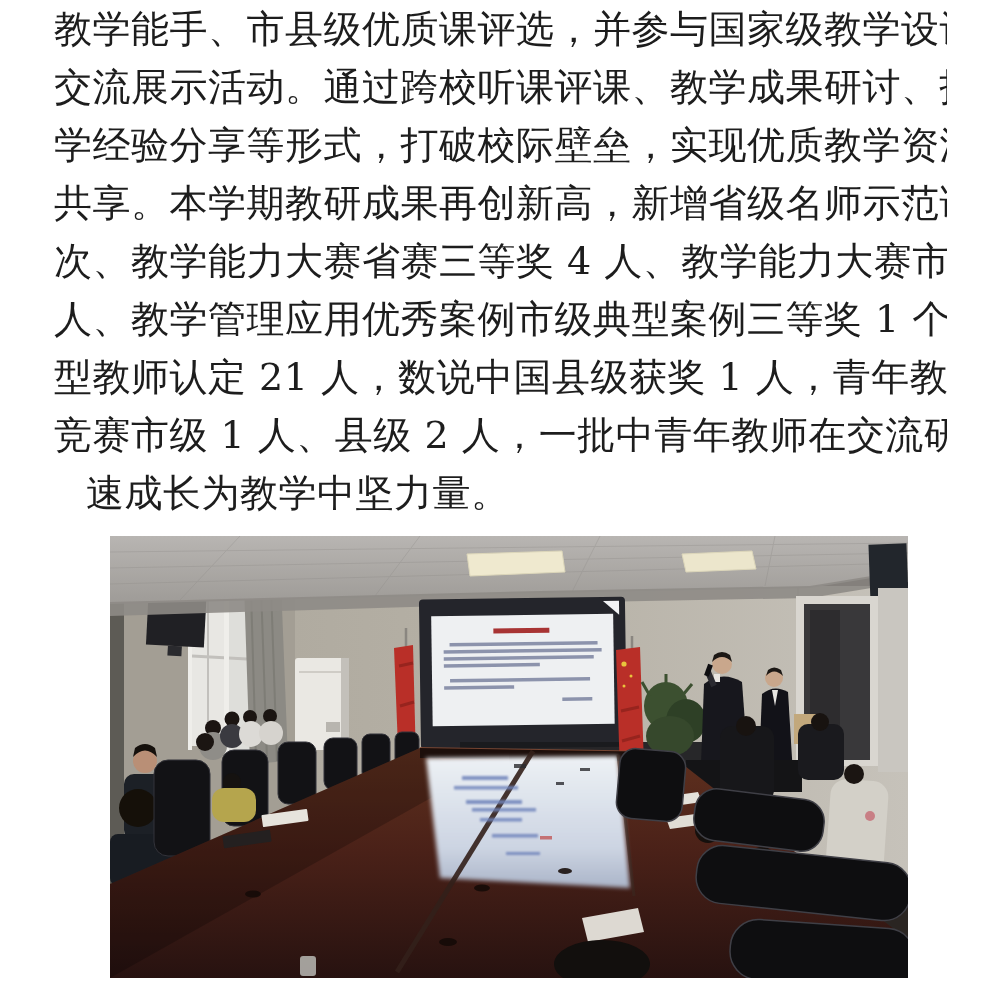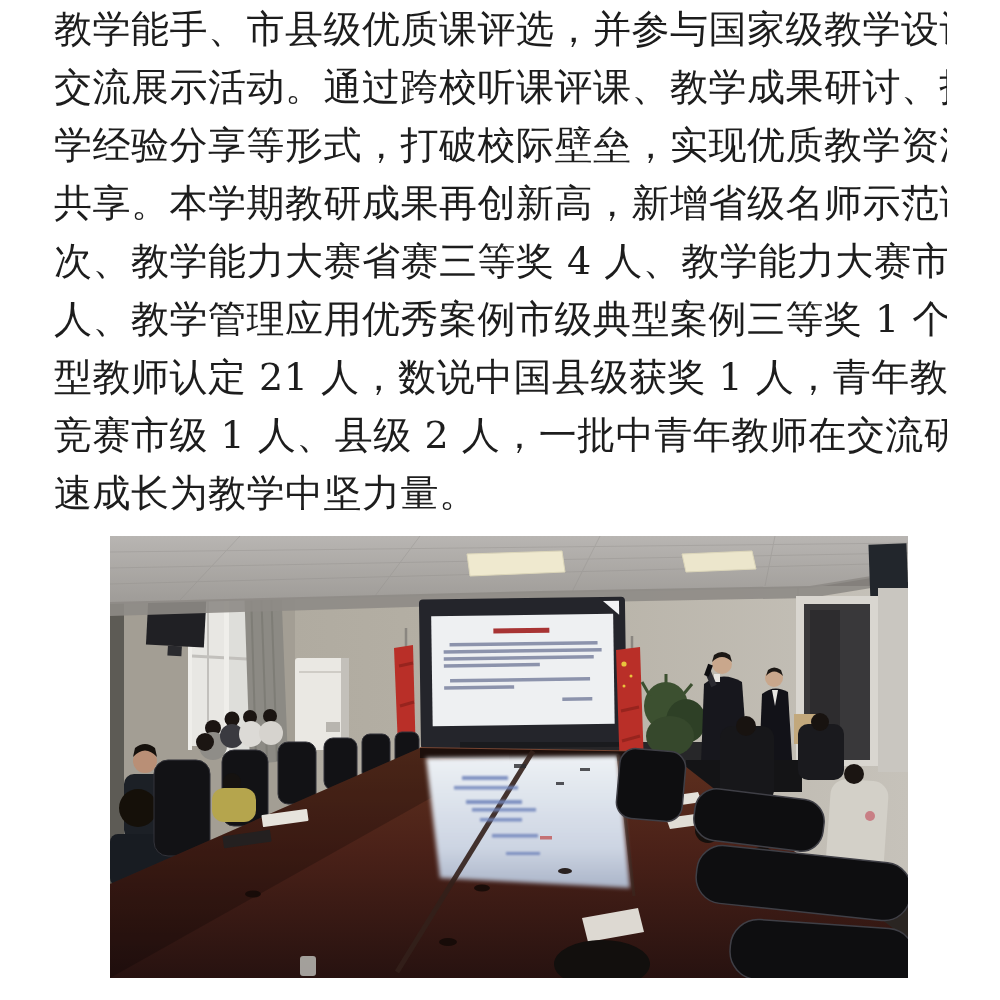--- a/index.html
+++ b/index.html
@@ -9,21 +9,21 @@
     overflow:hidden;
   }
   .article{
     position:absolute;left:54px;top:0;width:893px;
   }
   .line{
     font-size:38px;height:58px;line-height:58px;color:#1d1d1d;
     text-align:justify;text-align-last:justify;
     letter-spacing:0.5px;white-space:nowrap;overflow:hidden;
   }
-  .line.last{text-align-last:left;}
+  .line.last{text-align-last:left;margin-left:32px;}
   .photo{
     position:absolute;left:110px;top:536px;width:798px;height:442px;
     margin:0;background:#b2ada2;overflow:hidden;
   }
   .photo svg{display:block;width:798px;height:442px;}
 </style>
 </head>
 <body>
 
 <div class="article">

